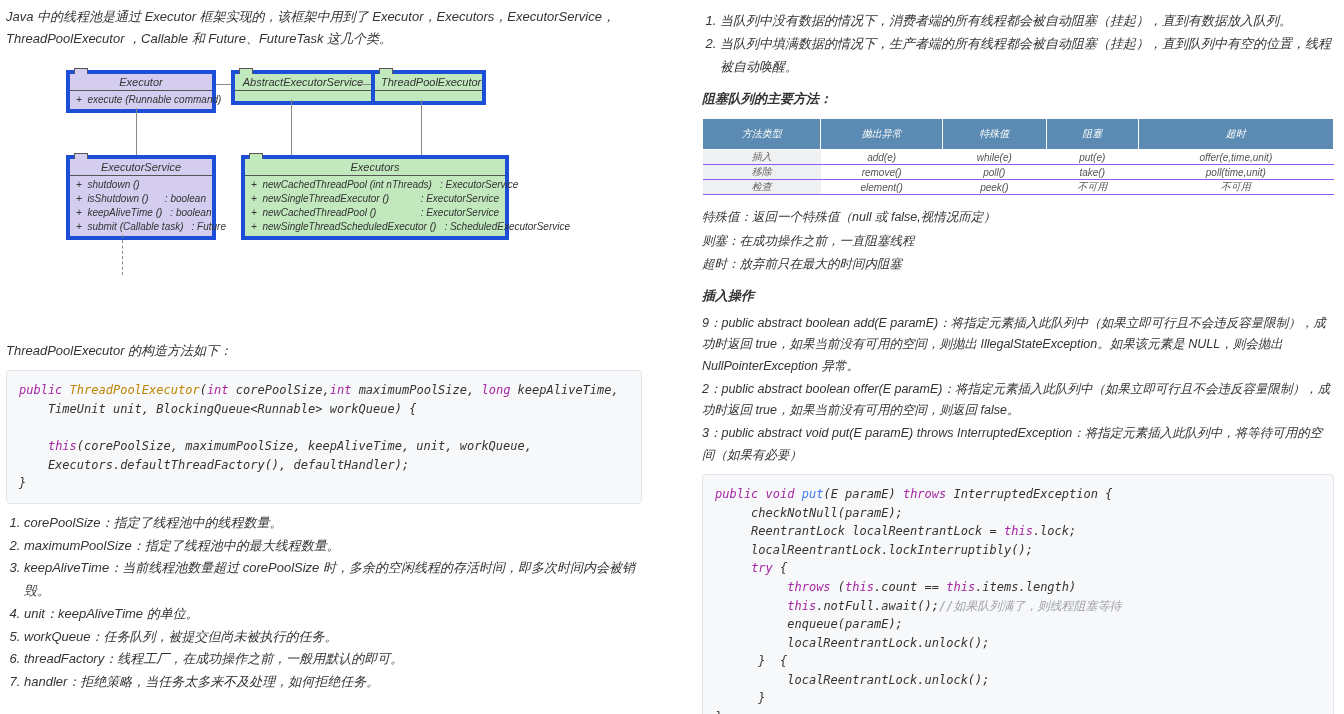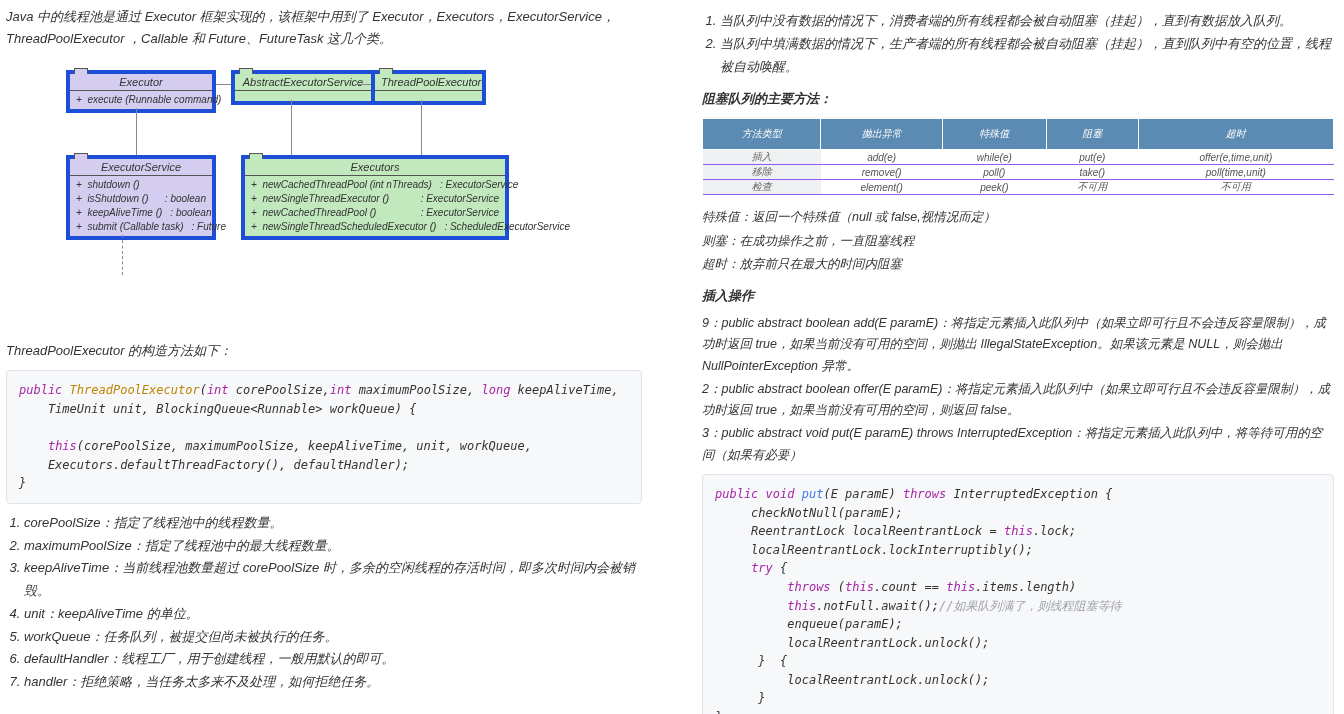--- a/index.html
+++ b/index.html
@@ -167,21 +167,21 @@
     <span class="this">this</span>(corePoolSize, maximumPoolSize, keepAliveTime, unit, workQueue,
     Executors.defaultThreadFactory(), defaultHandler);
 }</pre>
 
   <ol class="numlist" id="params-list">
       <li>corePoolSize：指定了线程池中的线程数量。</li>
       <li>maximumPoolSize：指定了线程池中的最大线程数量。</li>
       <li>keepAliveTime：当前线程池数量超过 corePoolSize 时，多余的空闲线程的存活时间，即多次时间内会被销毁。</li>
       <li>unit：keepAliveTime 的单位。</li>
       <li>workQueue：任务队列，被提交但尚未被执行的任务。</li>
-      <li>defaultHandler：线程工厂，用于创建线程，一般用默认的即可。</li>
+      <li>threadFactory：线程工厂，在成功操作之前，一般用默认的即可。</li>
       <li>handler：拒绝策略，当任务太多来不及处理，如何拒绝任务。</li>
     </ol>
 
 </div>
 
 <div class="col col-right">
   <ol class="numlist" id="scenario-list">
       <li>当队列中没有数据的情况下，消费者端的所有线程都会被自动阻塞（挂起），直到有数据放入队列。</li>
       <li>当队列中填满数据的情况下，生产者端的所有线程都会被自动阻塞（挂起），直到队列中有空的位置，线程被自动唤醒。</li>
     </ol>

